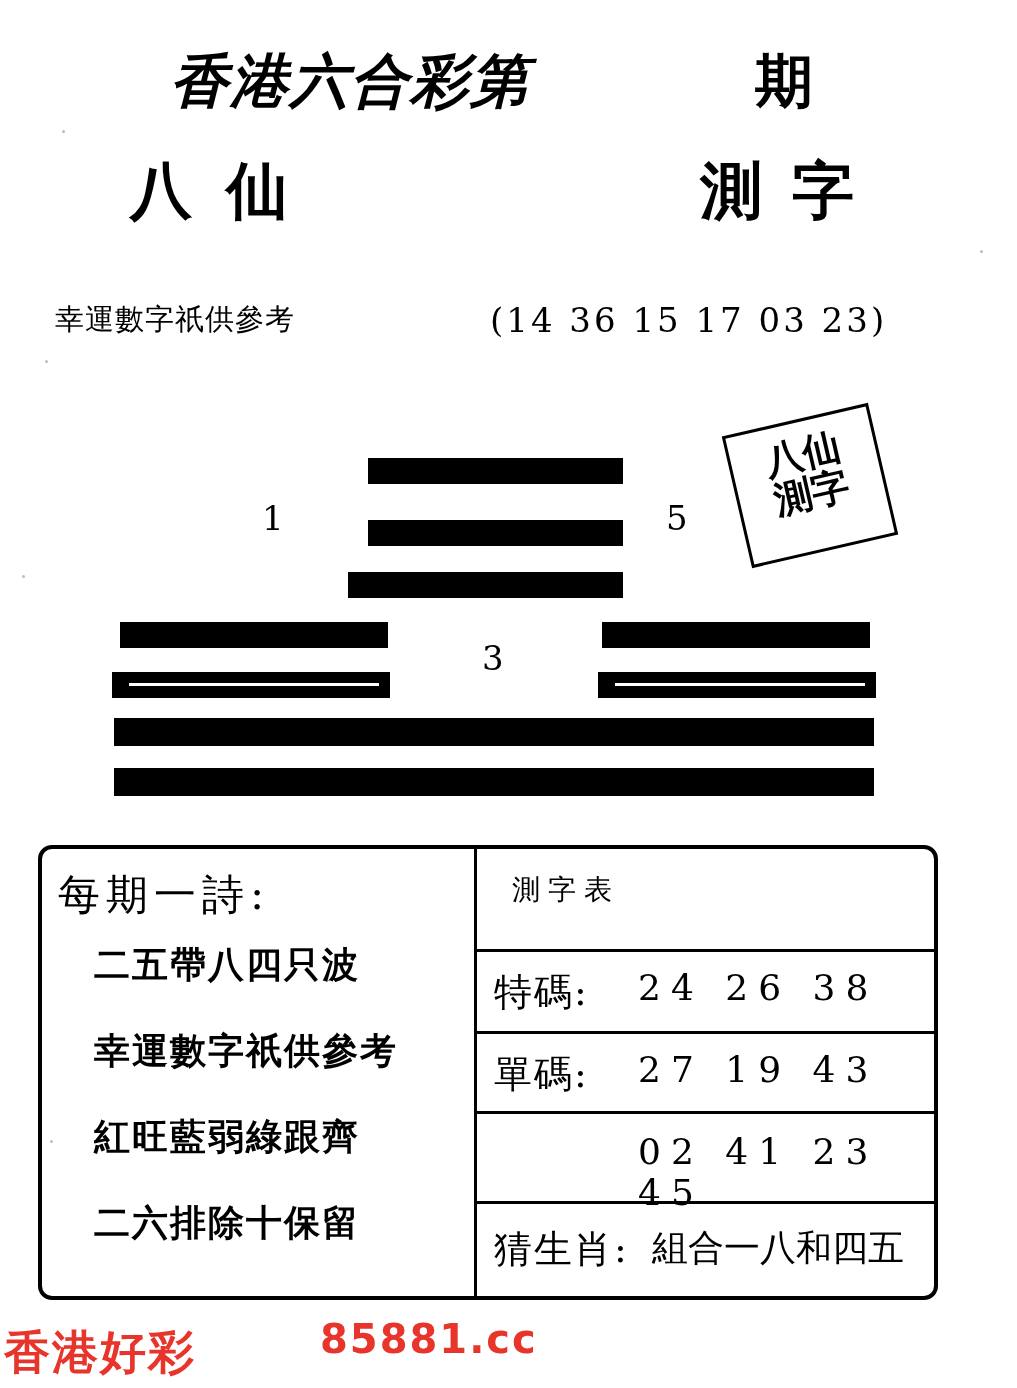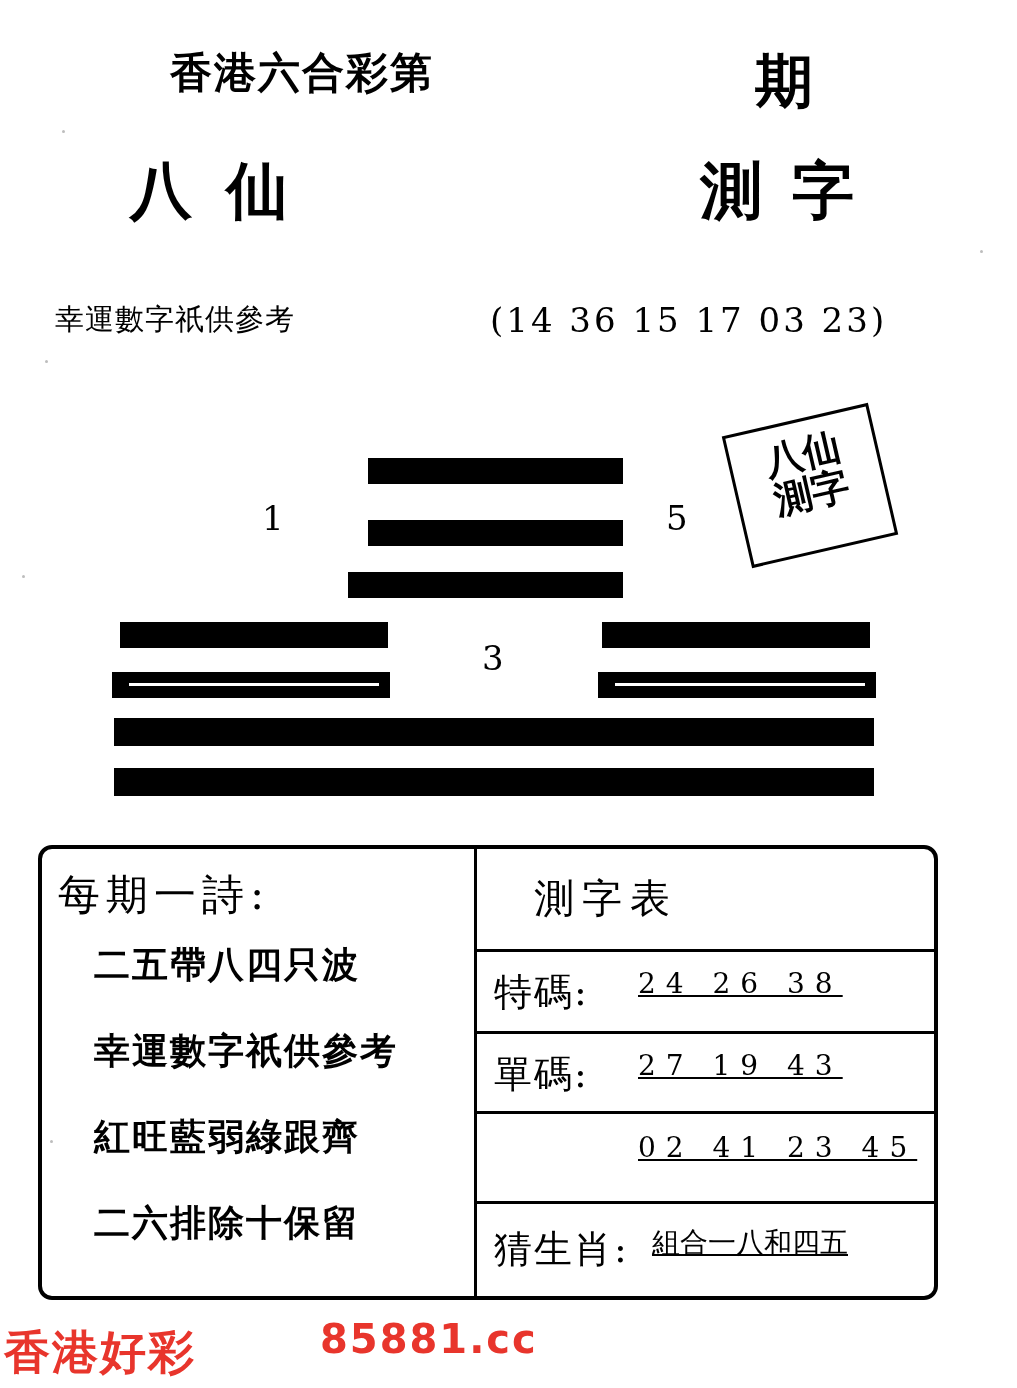--- a/index.html
+++ b/index.html
@@ -20,26 +20,27 @@
     position: absolute;
     inset: 0;
   }
 
   
   .title-main {
     position: absolute;
     top: 52px;
     left: 170px;
     width: 720px;
-    font-size: 42px;
+    font-size: 58px;
     font-weight: bold;
     letter-spacing: 2px;
     font-family: "DejaVu Sans", sans-serif;
     white-space: pre;
     line-height: 1;
+    font-style: italic;
   }
   .title-issue {
     position: absolute;
     top: 52px;
     left: 755px;
     font-size: 58px;
     font-weight: bold;
     font-family: "DejaVu Sans", sans-serif;
     line-height: 1;
   }
@@ -167,46 +168,44 @@
     letter-spacing: 2px;
     font-weight: bold;
     font-family: "DejaVu Serif", serif;
     white-space: pre;
   }
 
   .right-title {
     position: absolute;
     left: 470px;
     top: 22px;
-    font-size: 40px;
+    font-size: 28px;
     letter-spacing: 8px;
     font-family: "DejaVu Serif", serif;
-    margin-left: 22px;
   }
   .hdiv {
     position: absolute;
     left: 432px;
     width: 464px;
     height: 3px;
     background: #000;
   }
   .row-label {
     position: absolute;
     left: 452px;
     font-size: 38px;
     letter-spacing: 2px;
     font-family: "DejaVu Serif", serif;
   }
   .row-values {
     position: absolute;
     left: 596px;
-    font-size: 28px;
+    font-size: 36px;
     letter-spacing: 10px;
     font-family: "DejaVu Serif", serif;
-    text-decoration: underline;
   }
 
   
   .footer-note {
     position: absolute;
     left: 215px;
     top: 1308px;
     font-size: 40px;
     letter-spacing: 2px;
     font-family: "DejaVu Serif", serif;

